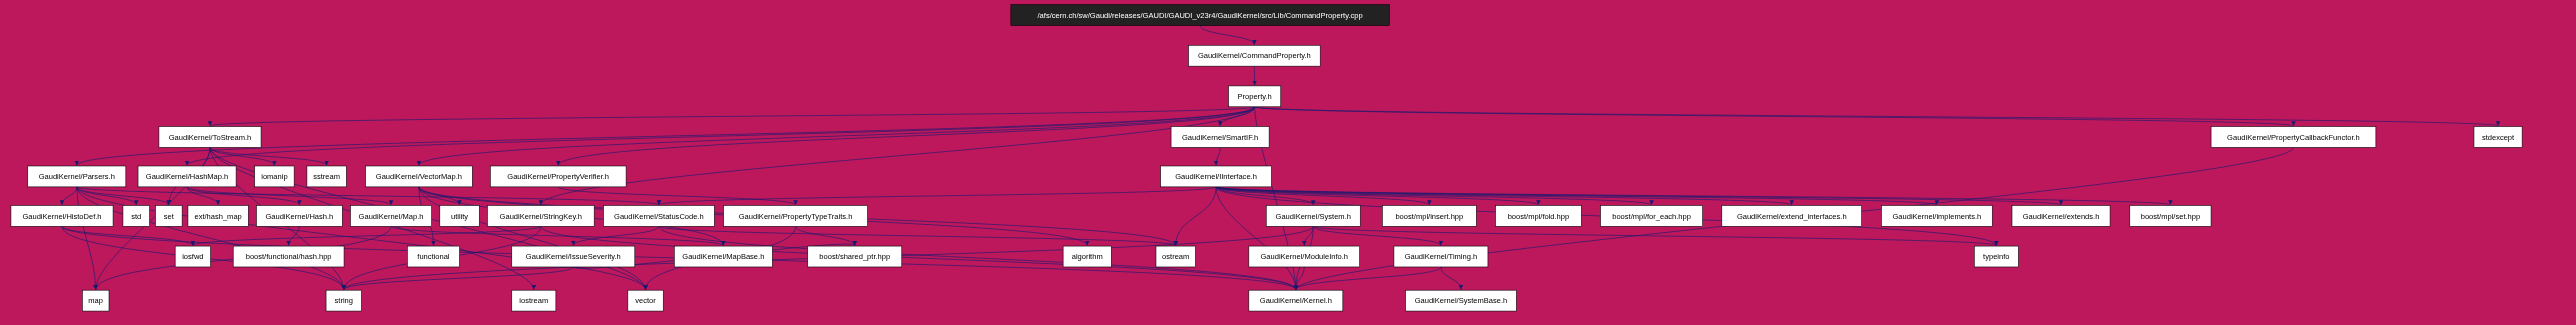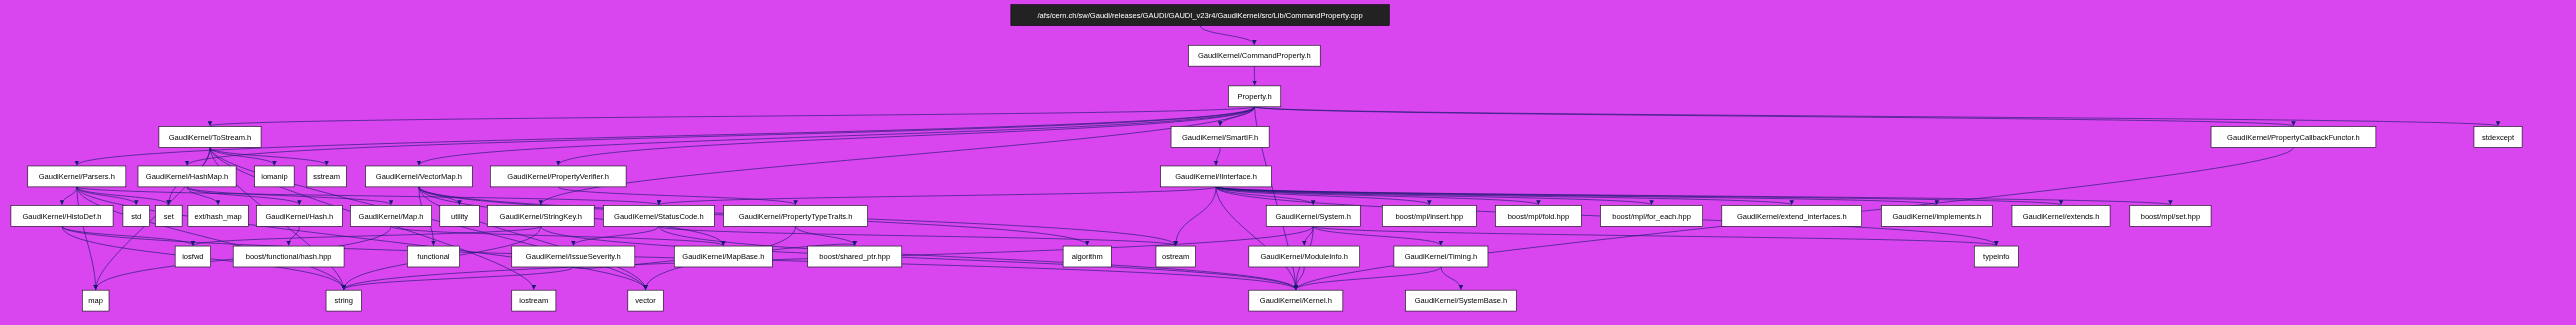--- a/index.html
+++ b/index.html
@@ -1,17 +1,17 @@
 <!DOCTYPE html>
 <html style="font-size:9.3px"><head>
 <meta charset="utf-8">
 <style>
   html,body{margin:0;padding:0;background:#ffffff;}
   body{font-family:"Liberation Sans", sans-serif;}
-  #graph-wrap{position:relative;width:2576px;height:325px;background:#d946ef;overflow:hidden;}
+  #graph-wrap{position:relative;width:2576px;height:325px;background:#be185d;overflow:hidden;}
   svg{display:block;}
   svg text{font-family:"Liberation Sans", sans-serif;font-size:13px;}
   svg g.node{cursor:pointer;}
   svg g.node rect{stroke-width:1px;}
 </style>
 </head>
 <body>
 
 <div id="graph-wrap">
   <svg id="graph-svg" width="2576" height="325" viewBox="0 0 4435 560">

